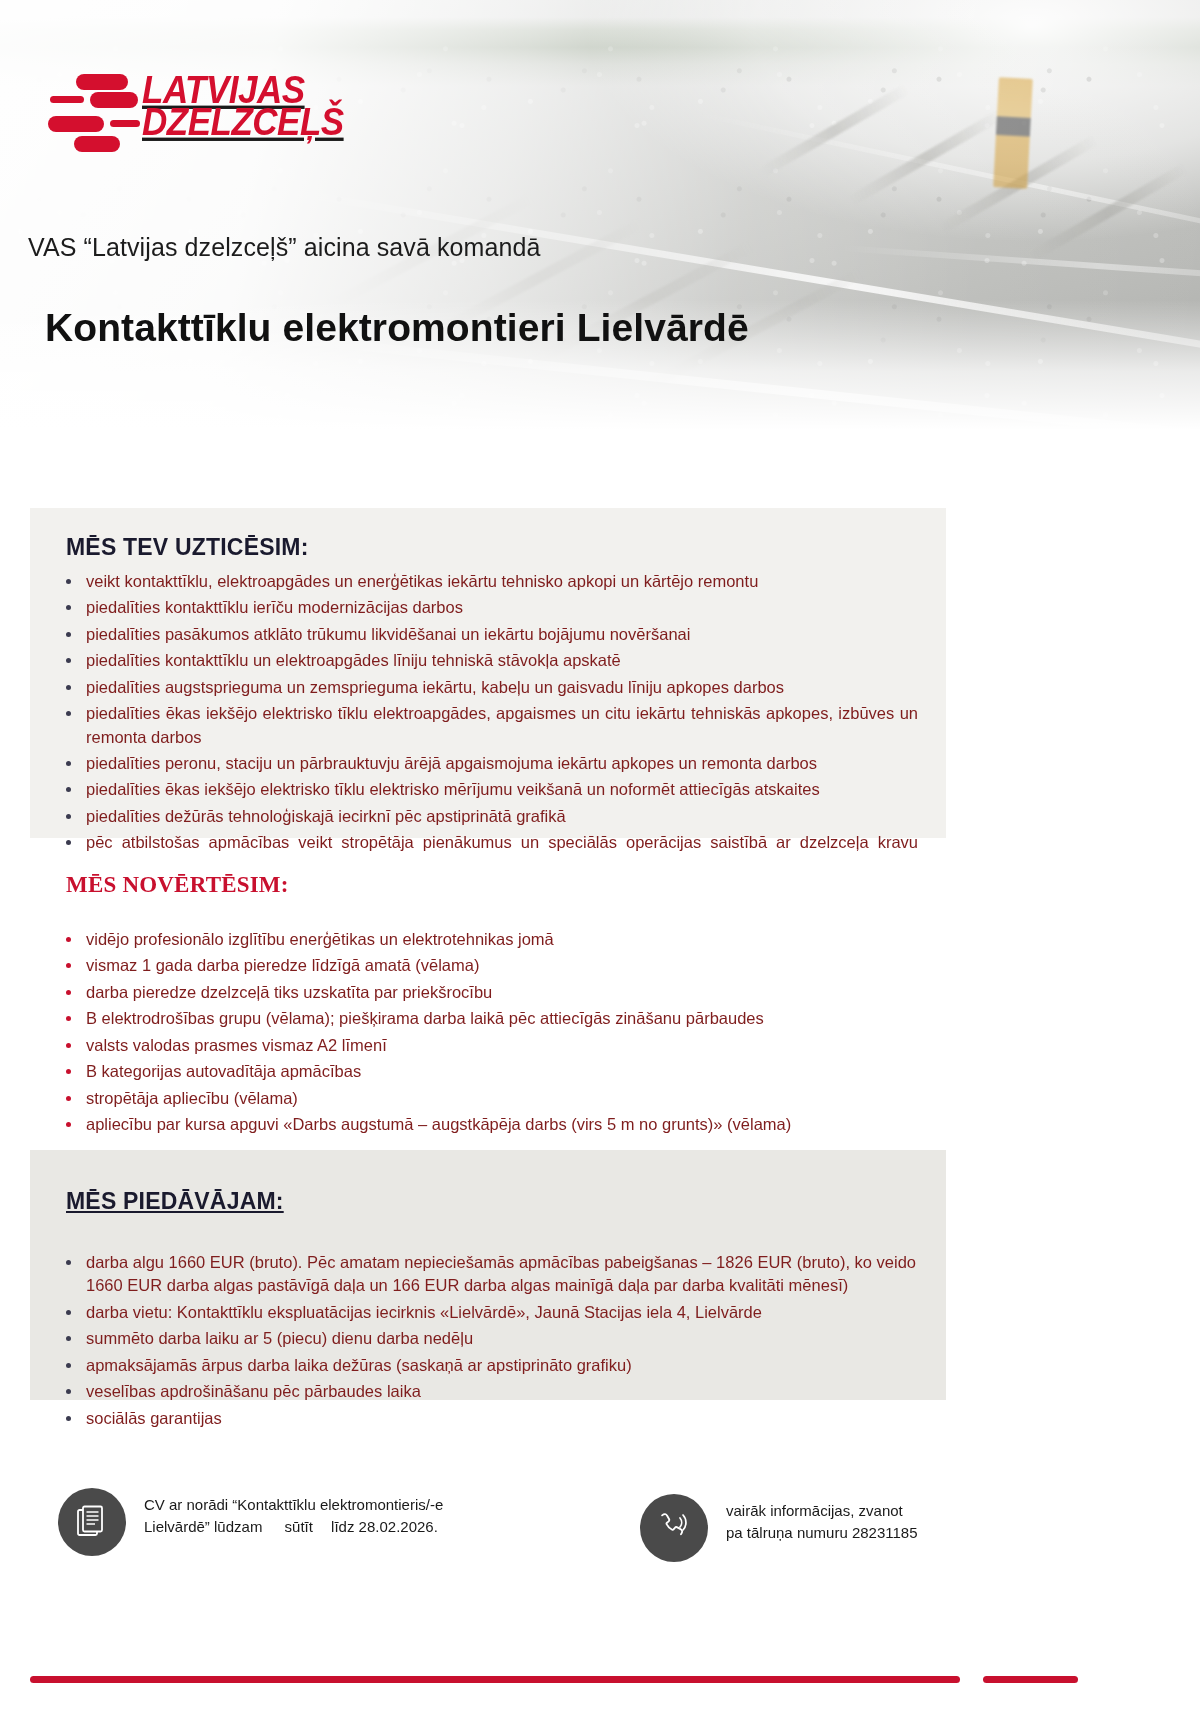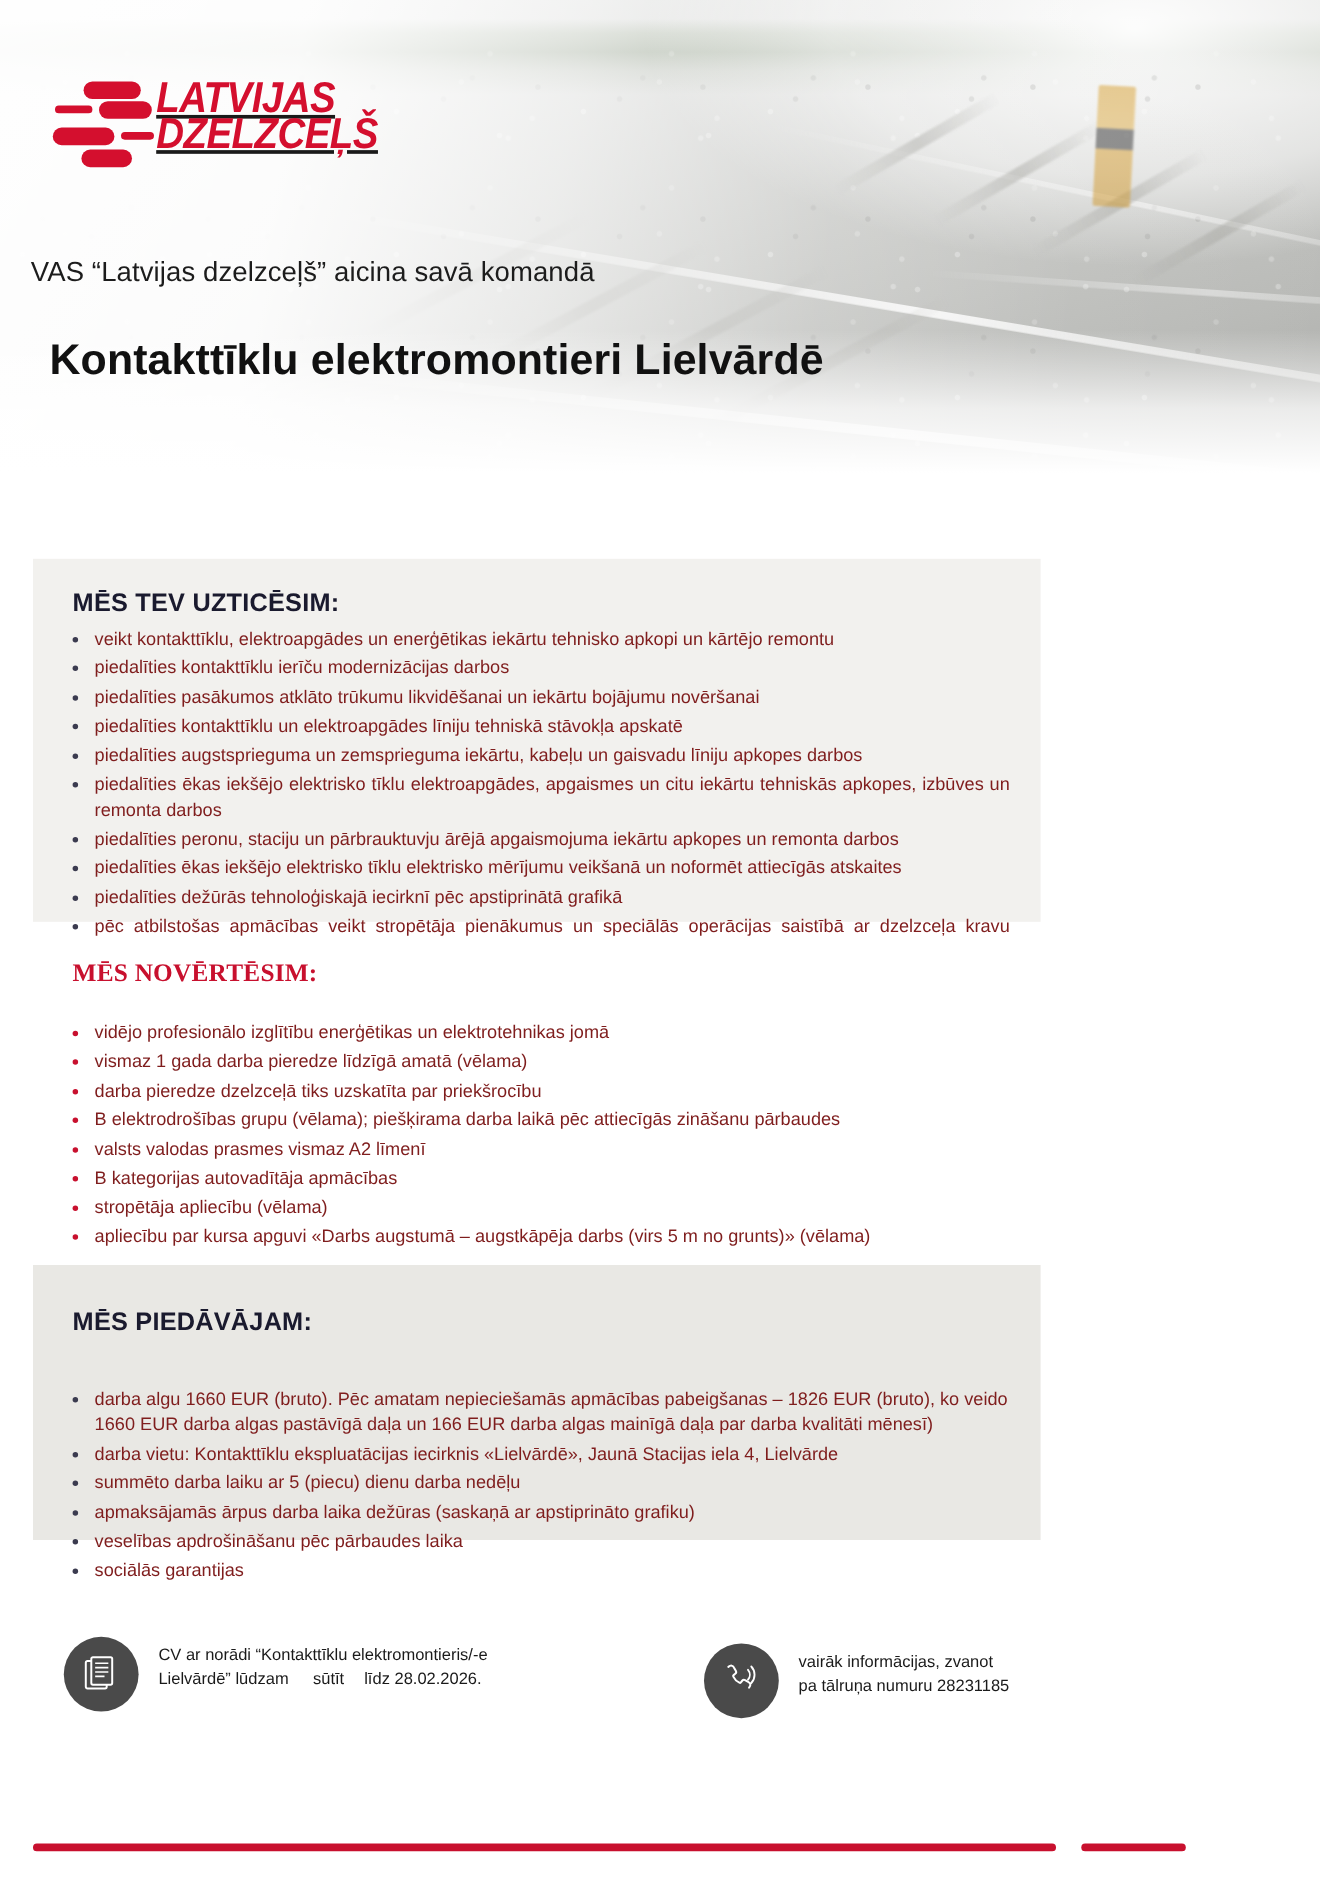--- a/index.html
+++ b/index.html
@@ -131,21 +131,21 @@
   ul.items li + li { margin-top:3px; }
 
   
   #sec-trust { top:508px; height:330px; padding:26px 22px 20px 22px; }
   #sec-trust .sec-title { margin-left:14px; margin-bottom:9px; }
   
   #sec-value { top:856px; width:1048px; background:#ffffff; padding:16px 22px 18px 22px; }
   #sec-value .sec-title { margin-left:14px; margin-bottom:30px;font-family:Liberation Serif, serif; }
   
   #sec-offer { top:1150px; height:250px; background:#e9e8e4; padding:38px 22px 20px 22px; }
-  #sec-offer .sec-title { margin-left:14px; margin-bottom:46px; }
+  #sec-offer .sec-title { margin-left:14px; margin-bottom:36px;text-decoration:underline; }
   #sec-offer ul.items li::before { background:#3b3b4f; }
 
   
   .footer { position:absolute; left:0; top:1470px; width:1200px; height:180px; }
   .fcol { position:absolute; display:flex; align-items:flex-start; gap:18px; }
   .fcol.left { left:58px; top:18px; }
   .fcol.right { left:640px; top:24px; }
   .circle {
     width:68px; height:68px; border-radius:50%;
     background:#4a4a4a; flex:0 0 68px;

